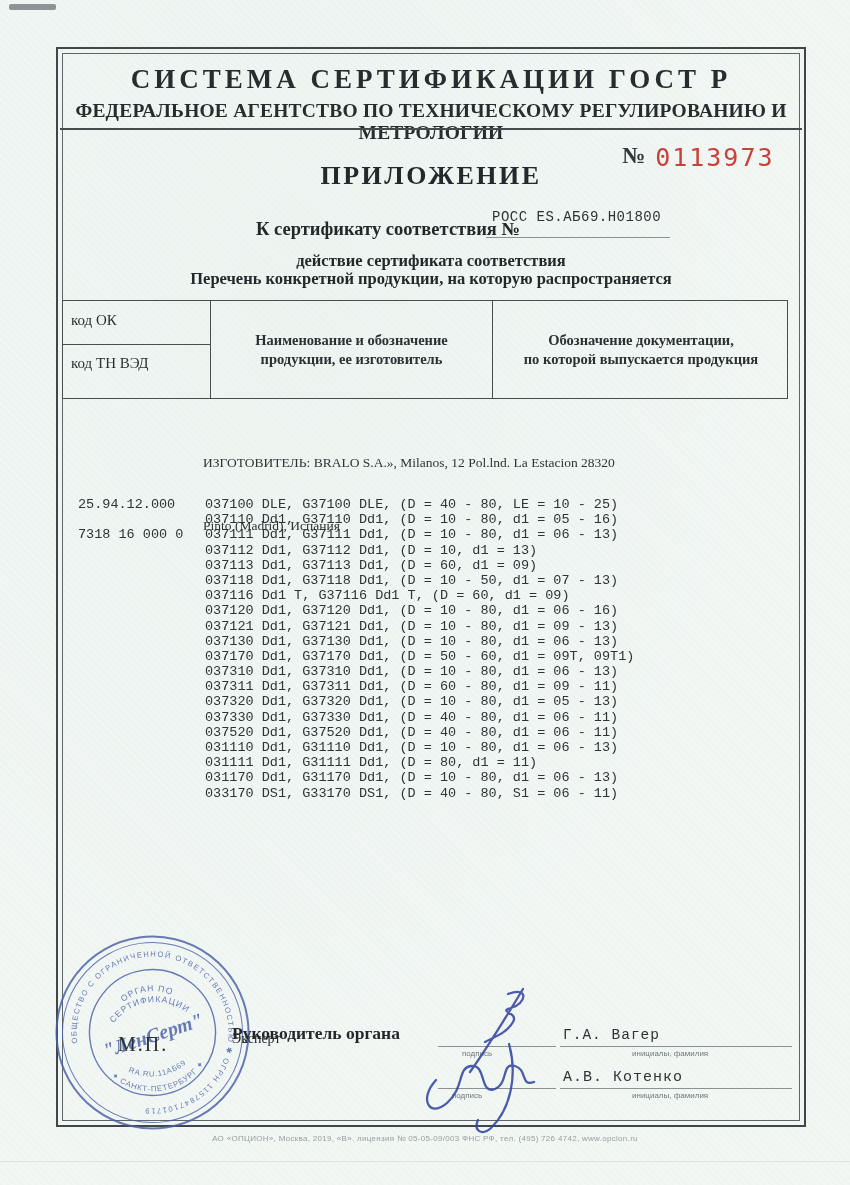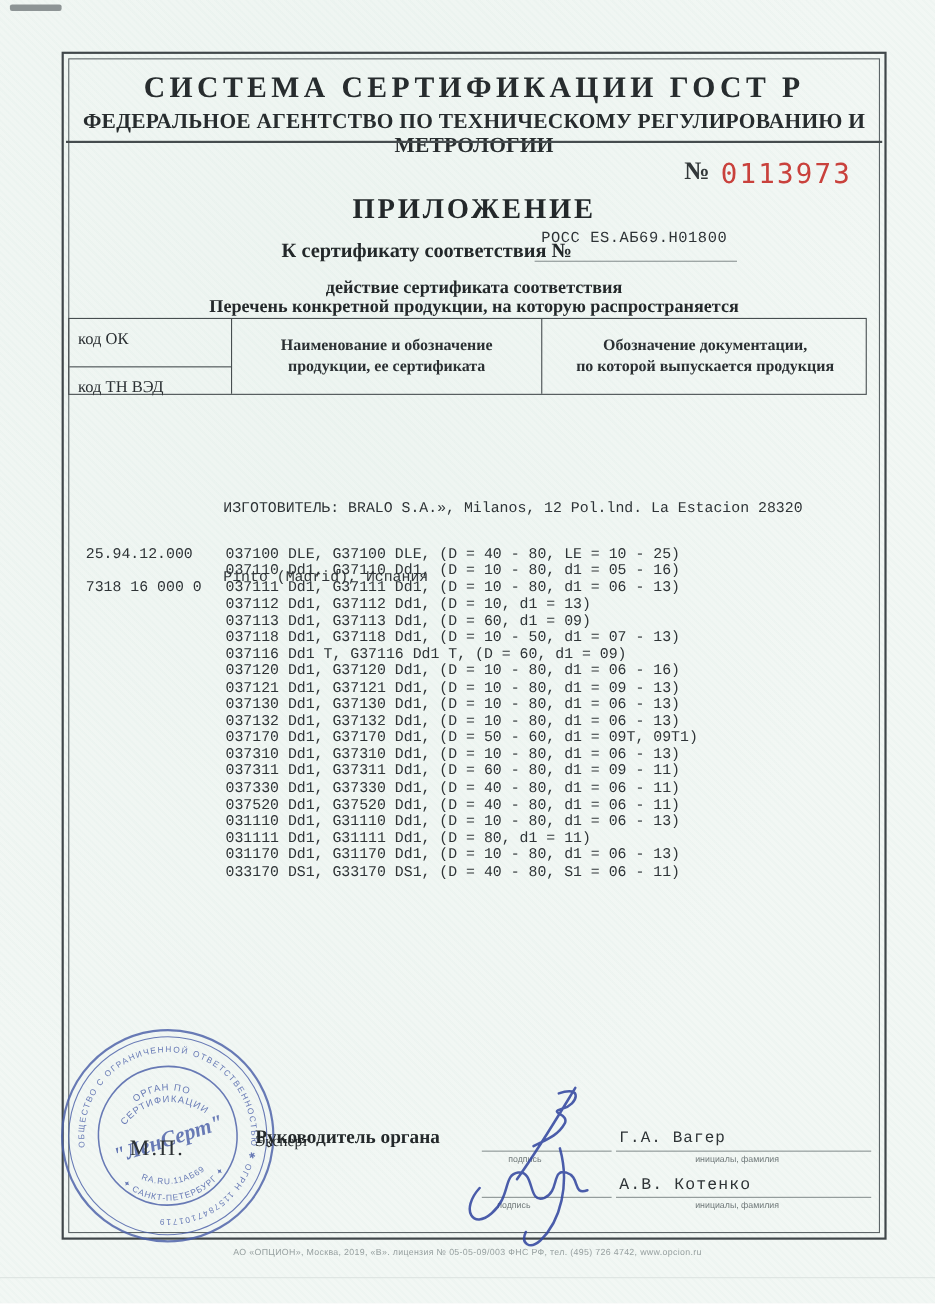--- a/index.html
+++ b/index.html
@@ -27,45 +27,45 @@
   .agency-title { position:absolute; left:60px; top:100px; width:742px; text-align:center;
     font-size:19.5px; font-weight:bold; letter-spacing:0.2px; color:#272c2e; }
   .header-sep { position:absolute; left:60px; top:128px; width:742px; height:2px; background:#454c4e; }
 
   
   .blank-no { position:absolute; left:622px; top:143px; white-space:nowrap; }
   .blank-no .no-sign { font-size:23px; font-weight:bold; color:#33383a; vertical-align:top; }
   .blank-no .no-value { font-family:"DejaVu Sans Mono","Liberation Mono",monospace;
     font-size:25px; color:#c9413c; letter-spacing:2px; margin-left:10px; }
 
-  .annex-title { position:absolute; left:56px; top:175px; width:750px; text-align:center;
+  .annex-title { position:absolute; left:56px; top:161px; width:750px; text-align:center;
     font-size:26px; font-weight:bold; letter-spacing:2.5px; color:#23282a; }
 
   .cert-line-label { position:absolute; left:256px; top:219px; font-size:18.5px; font-weight:bold; color:#23282a; }
   .cert-line-value { position:absolute; left:492px; top:209px;
     font-family:"Liberation Mono","DejaVu Sans Mono",monospace; font-size:14px; color:#3a4042; letter-spacing:0.5px; }
   .cert-line-rule { position:absolute; left:486px; top:237px; width:184px; border-bottom:1px solid #8a9393; }
 
   .statement { position:absolute; left:56px; top:252px; width:750px; text-align:center;
     font-size:16.5px; font-weight:bold; color:#23282a; line-height:18px; }
 
   
-  .spec-table { position:absolute; left:62px; top:289px; width:726px; height:70px; border:1.5px solid #474e50; }
+  .spec-table { position:absolute; left:62px; top:300px; width:726px; height:99px; border:1.5px solid #474e50; }
   .spec-col1 { position:absolute; left:0; top:0; width:148px; height:100%; border-right:1.2px solid #474e50; }
   .spec-col1-divider { position:absolute; left:0; top:43px; width:100%; border-bottom:1.2px solid #474e50; }
   .spec-col1 .cell-top { position:absolute; left:8px; top:11px; font-size:15px; }
   .spec-col1 .cell-bottom { position:absolute; left:8px; top:54px; font-size:15px; }
   .spec-col2 { position:absolute; left:148px; top:0; width:282px; height:100%; border-right:1.2px solid #474e50;
     display:flex; flex-direction:column; justify-content:center; text-align:center; font-size:14.5px; font-weight:600; line-height:19px;align-items:center; }
   .spec-col3 { position:absolute; left:430px; top:0; width:296px; height:100%;
     display:flex; flex-direction:column; justify-content:center; text-align:center; font-size:14.5px; font-weight:600; line-height:19px; }
 
   
   .mono { font-family:"Liberation Mono","DejaVu Sans Mono",monospace; color:#2e3336; }
-  .manufacturer { position:absolute; left:203px; top:410px; font-size:13.5px; line-height:21px; white-space:pre; }
+  .manufacturer { position:absolute; left:203px; top:410px; font-size:13.5px; line-height:21px; white-space:pre;font-family:Liberation Serif, serif; }
 
   .product-list { position:absolute; left:62px; top:497px; width:700px; }
   .product-row { position:relative; height:15.2px; font-size:13.5px; white-space:pre; }
   .row-code { position:absolute; left:16px; top:0; }
   .row-text { position:absolute; left:143px; top:0; }
 
   
   .stamp-wrap { position:absolute; left:50px; top:930px; width:205px; height:205px; }
   .mp-label { position:absolute; left:118px; top:1033px; font-size:20px; letter-spacing:2px; color:#2c3133; }
 
@@ -118,21 +118,21 @@
   </div>
 
   <div class="spec-table">
     <div class="spec-col1">
       <div class="spec-col1-divider"></div>
       <div class="cell-top">код ОК</div>
       <div class="cell-bottom">код ТН ВЭД</div>
     </div>
     <div class="spec-col2">
       <div>Наименование и обозначение</div>
-      <div>продукции, ее сертификата</div>
+      <div>продукции, ее изготовитель</div>
     </div>
     <div class="spec-col3">
       <div>Обозначение документации,</div>
       <div>по которой выпускается продукция</div>
     </div>
   </div>
 
   <div class="manufacturer mono">
     <div>ИЗГОТОВИТЕЛЬ: BRALO S.A.», Milanos, 12 Pol.lnd. La Estacion 28320</div>
     <div>Pinto (Madrid), Испания</div>
@@ -182,41 +182,41 @@
     <div class="product-row">
       <span class="row-code"></span>
       <span class="row-text">037121 Dd1, G37121 Dd1, (D = 10 - 80, d1 = 09 - 13)</span>
     </div>
 
     <div class="product-row">
       <span class="row-code"></span>
       <span class="row-text">037130 Dd1, G37130 Dd1, (D = 10 - 80, d1 = 06 - 13)</span>
     </div>
 
-    <div class="product-row">
-      <span class="row-code"></span>
-      <span class="row-text">037132 Dd1, G37132 Dd1, (D = 10 - 80, d1 = 06 - 13)</span>
-    </div>
 
 
     <div class="product-row">
       <span class="row-code"></span>
       <span class="row-text">037170 Dd1, G37170 Dd1, (D = 50 - 60, d1 = 09T, 09T1)</span>
     </div>
 
     <div class="product-row">
       <span class="row-code"></span>
       <span class="row-text">037310 Dd1, G37310 Dd1, (D = 10 - 80, d1 = 06 - 13)</span>
     </div>
 
     <div class="product-row">
       <span class="row-code"></span>
       <span class="row-text">037311 Dd1, G37311 Dd1, (D = 60 - 80, d1 = 09 - 11)</span>
     </div>
 
+    <div class="product-row">
+      <span class="row-code"></span>
+      <span class="row-text">037320 Dd1, G37320 Dd1, (D = 10 - 80, d1 = 05 - 13)</span>
+    </div>
 
     <div class="product-row">
       <span class="row-code"></span>
       <span class="row-text">037330 Dd1, G37330 Dd1, (D = 40 - 80, d1 = 06 - 11)</span>
     </div>
 
     <div class="product-row">
       <span class="row-code"></span>
       <span class="row-text">037520 Dd1, G37520 Dd1, (D = 40 - 80, d1 = 06 - 11)</span>
     </div>

